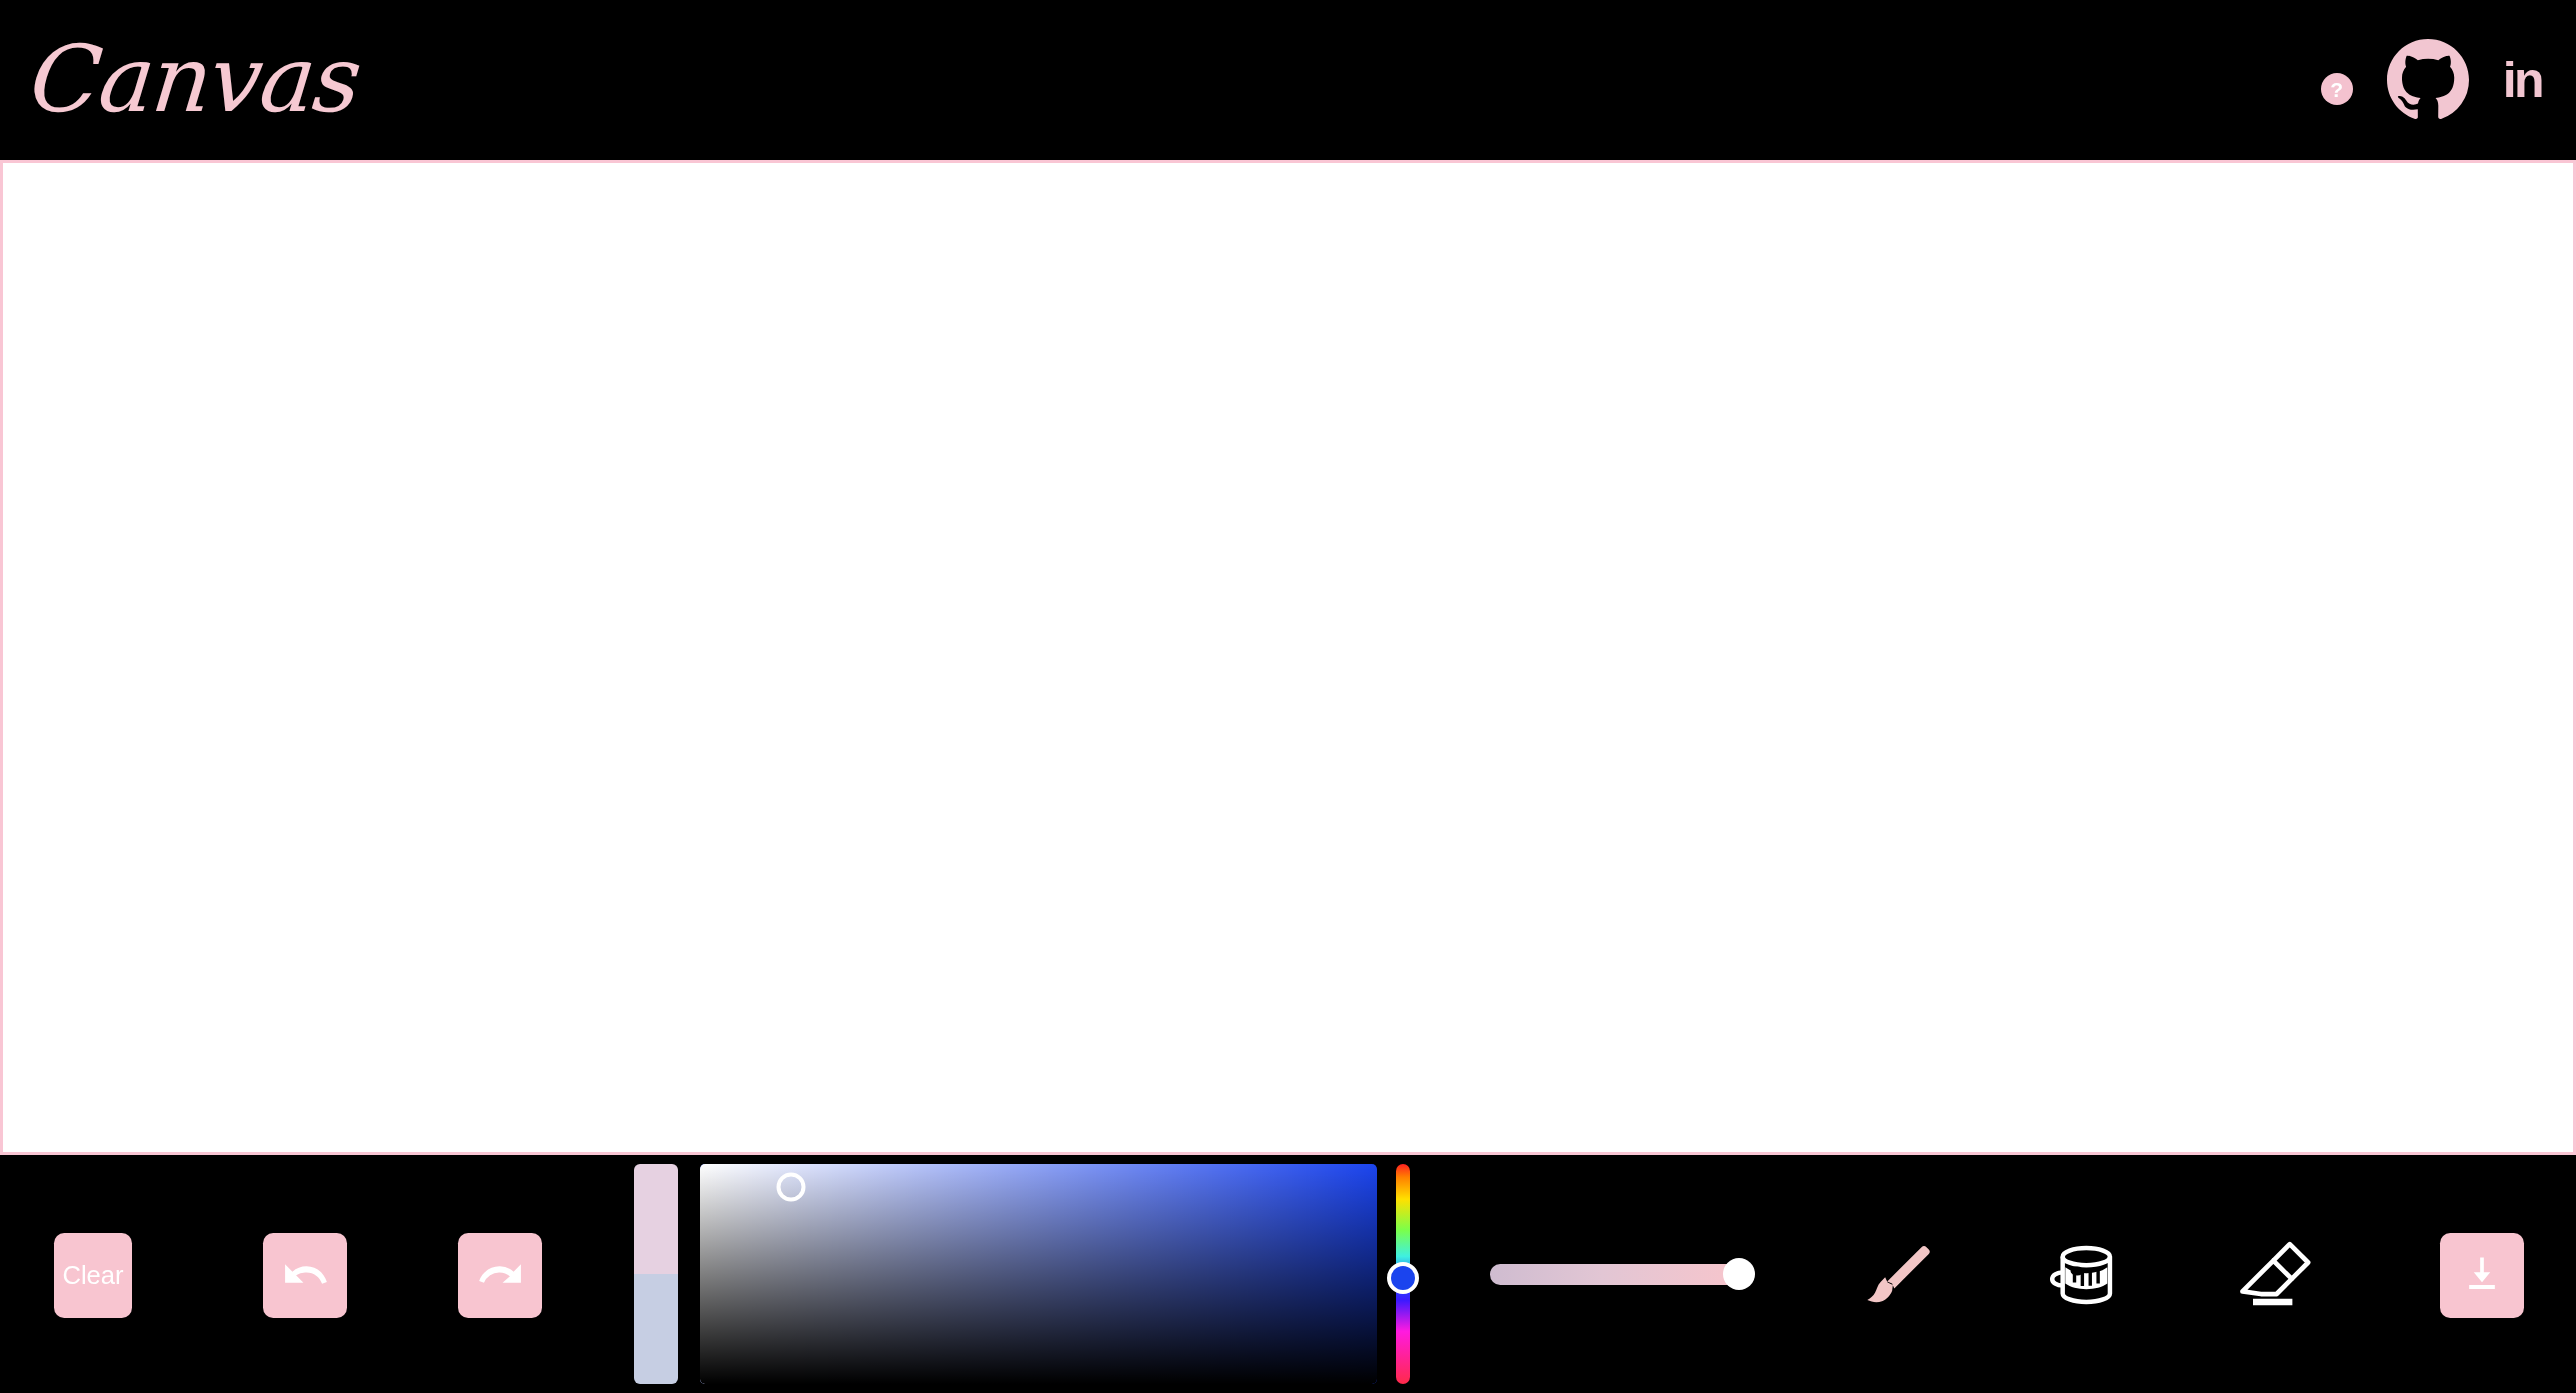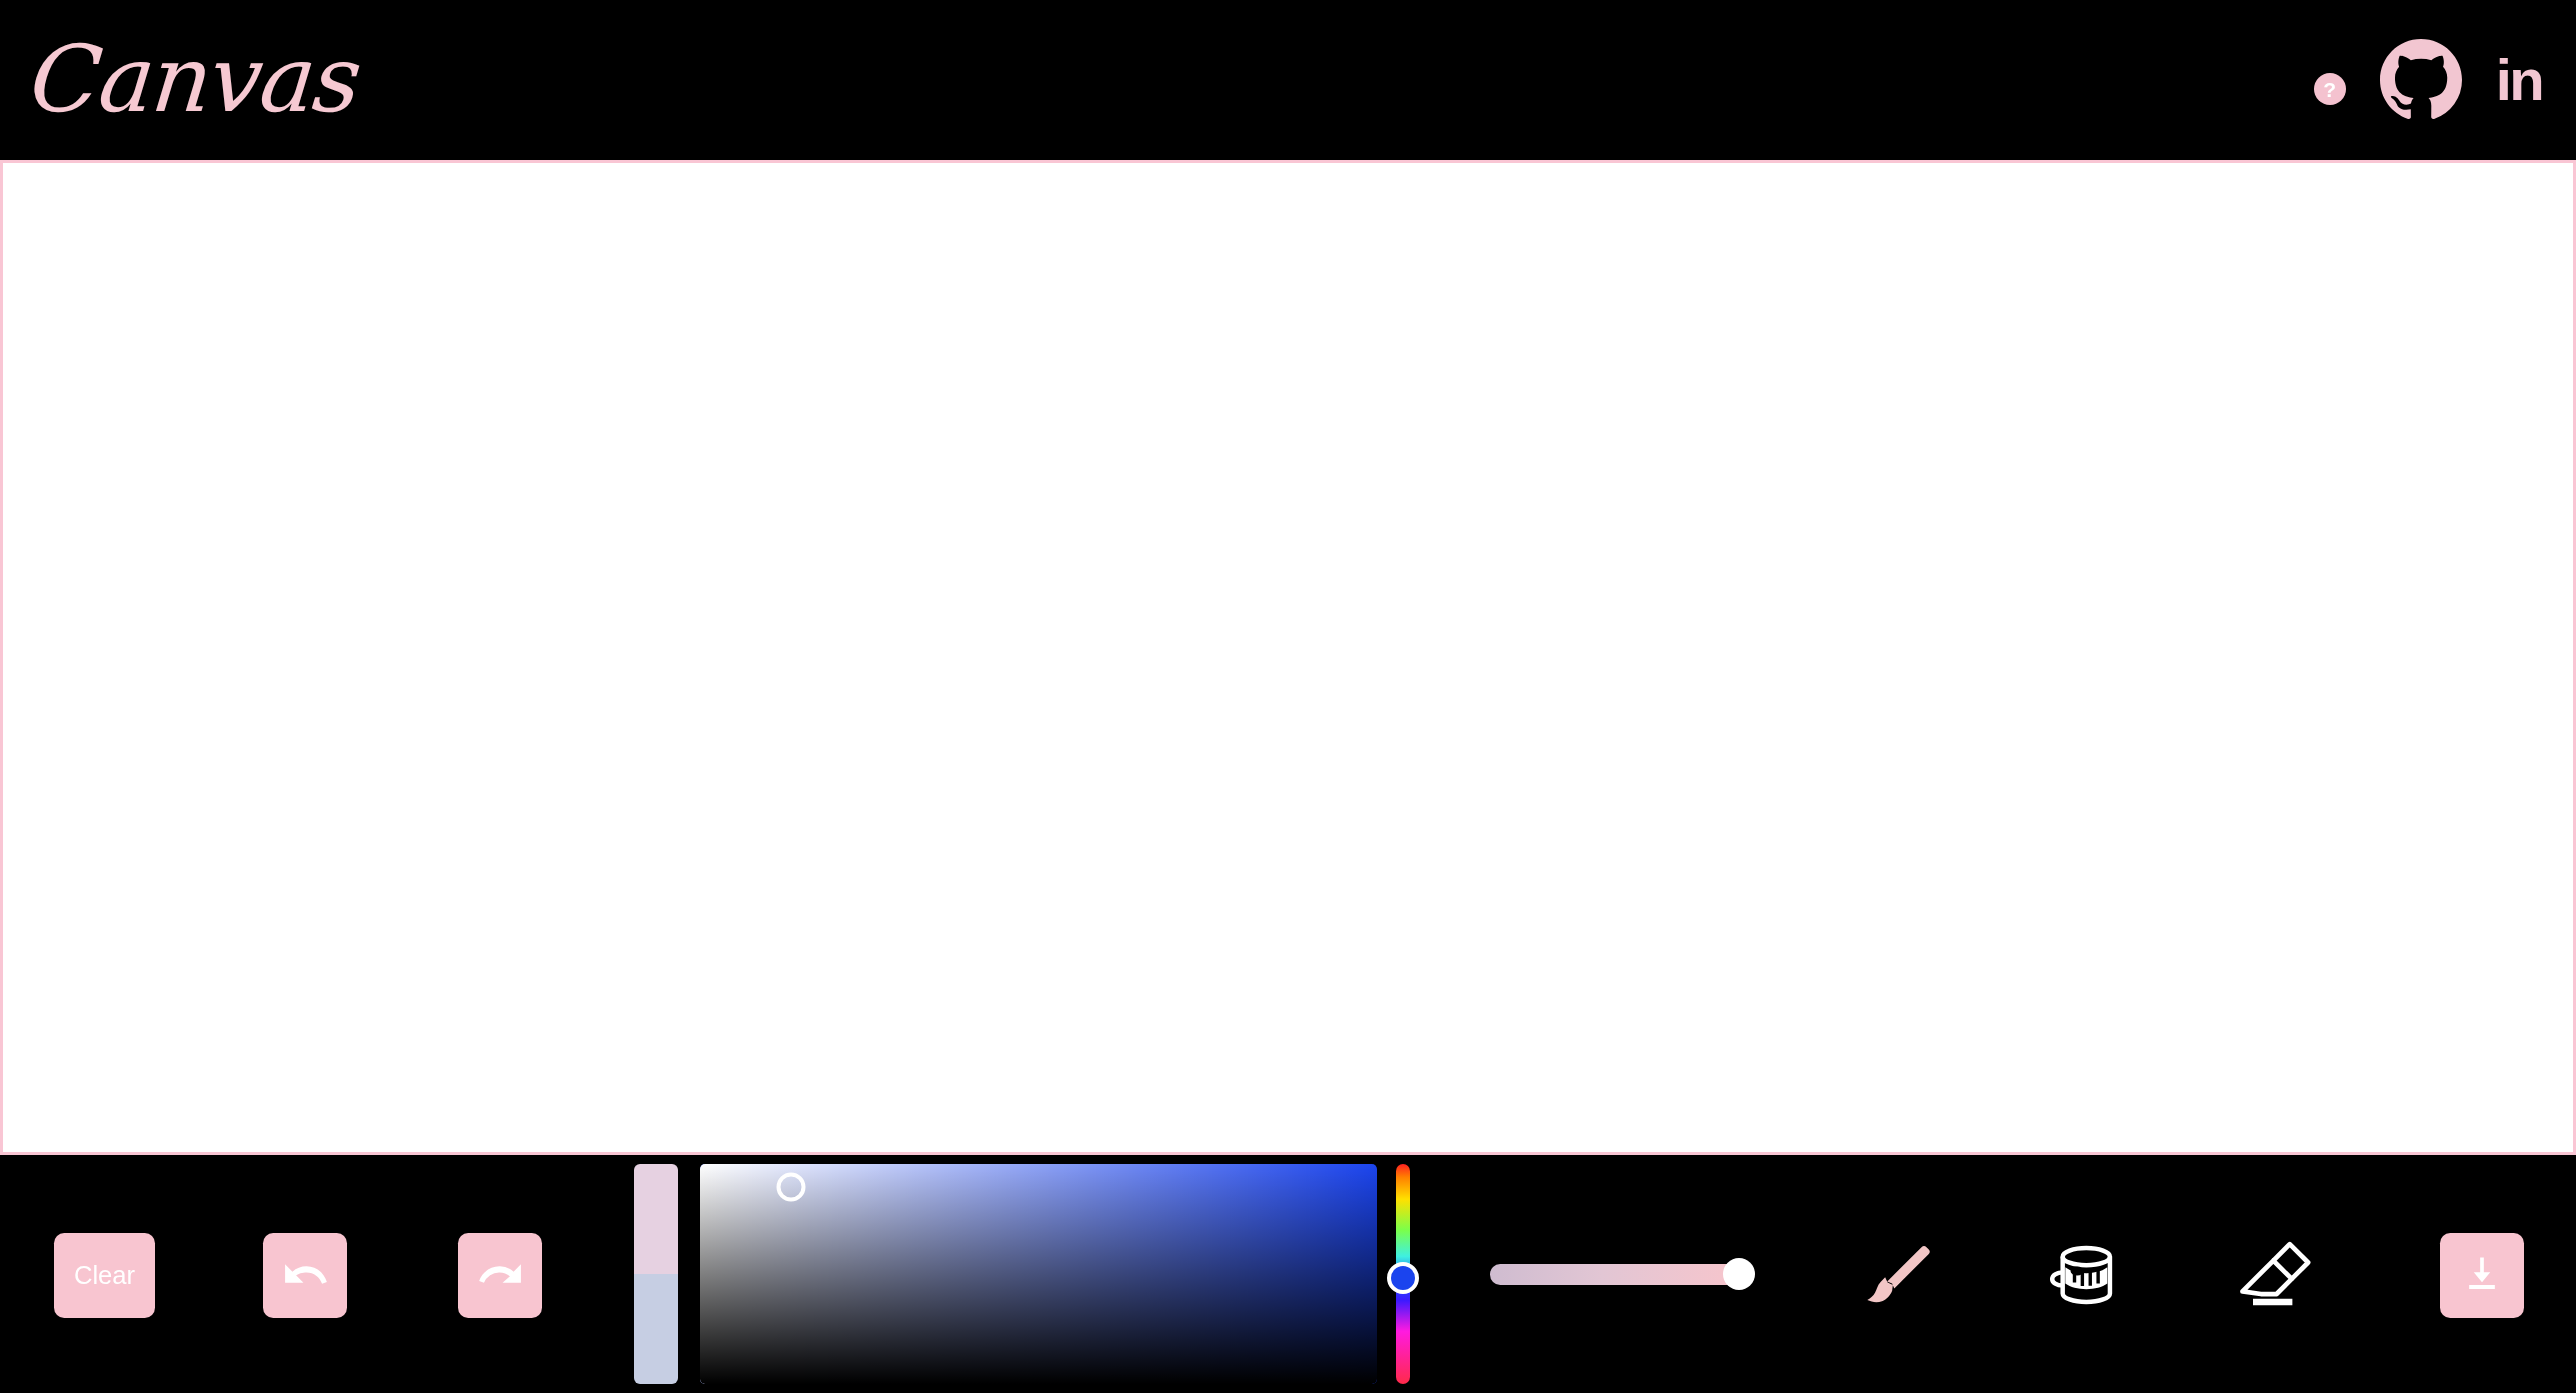--- a/index.html
+++ b/index.html
@@ -65,21 +65,21 @@
     line-height: 1;
     align-self: flex-start;
     margin-top: 34px;
     cursor: pointer;
   }
 
   .gh-icon { width: 82px; height: 82px; display: block; cursor: pointer; }
 
   .li-icon {
     color: #f2c6d1;
-    font-size: 58px;
+    font-size: 50px;
     font-weight: 700;
     line-height: 0.82;
     letter-spacing: -2.6px;
     cursor: pointer;
     user-select: none;
   }
 
   
   .canvas-wrap {
     position: absolute;
@@ -106,21 +106,21 @@
     background: #f8c5d0;
     border: none;
     border-radius: 10.2px;
     color: #ffffff;
     cursor: pointer;
     display: flex;
     align-items: center;
     justify-content: center;
   }
 
-  .clear-btn  { left: 54px;  top: 78px;  width: 101px; height: 85px; font-size: 25.6px; font-family: "Liberation Sans", sans-serif; }
+  .clear-btn  { left: 54px;  top: 78px;  width: 78px; height: 85px; font-size: 25.6px; font-family: "Liberation Sans", sans-serif; }
   .undo-btn   { left: 263px; top: 78px;  width: 84px;  height: 85px; }
   .redo-btn   { left: 458px; top: 78px;  width: 84px;  height: 85px; }
   .save-btn   { left: 2440px;top: 78px;  width: 84px;  height: 85px; }
 
   .pink-btn svg { width: 49px; height: 49px; fill: #ffffff; }
   .save-btn svg { width: 44px; height: 44px; }
 
   
   .color-preview {
     position: absolute;

